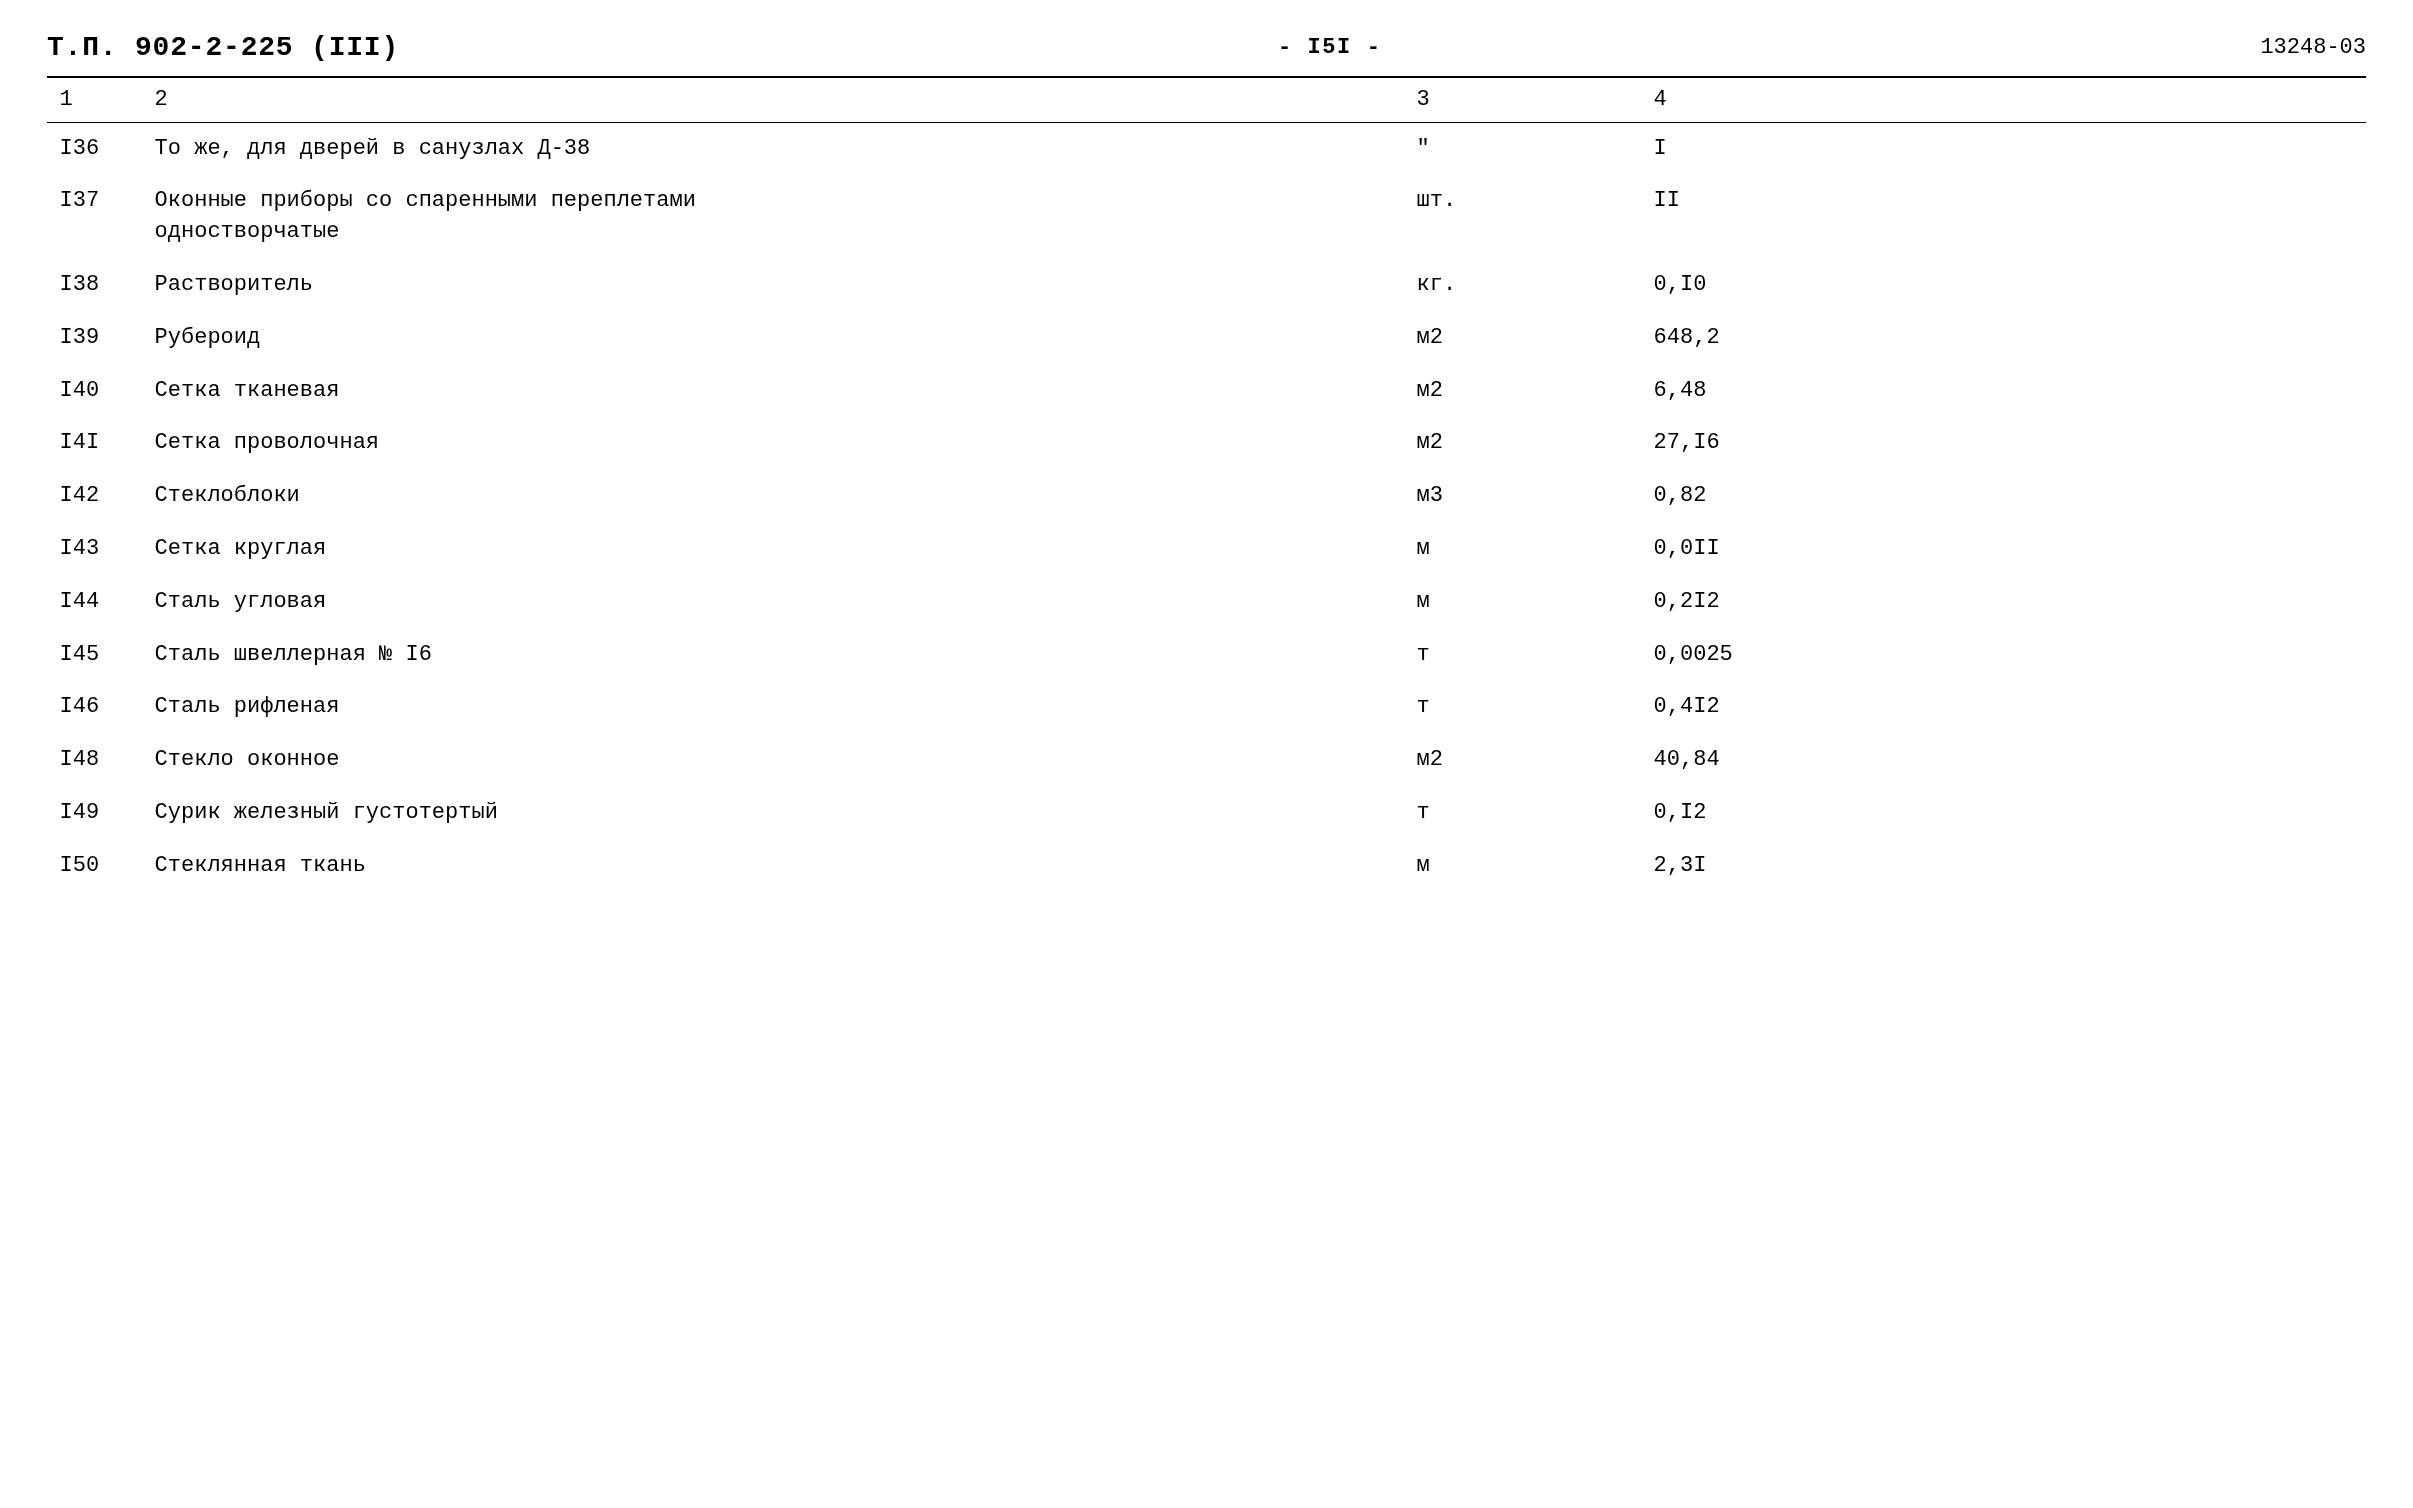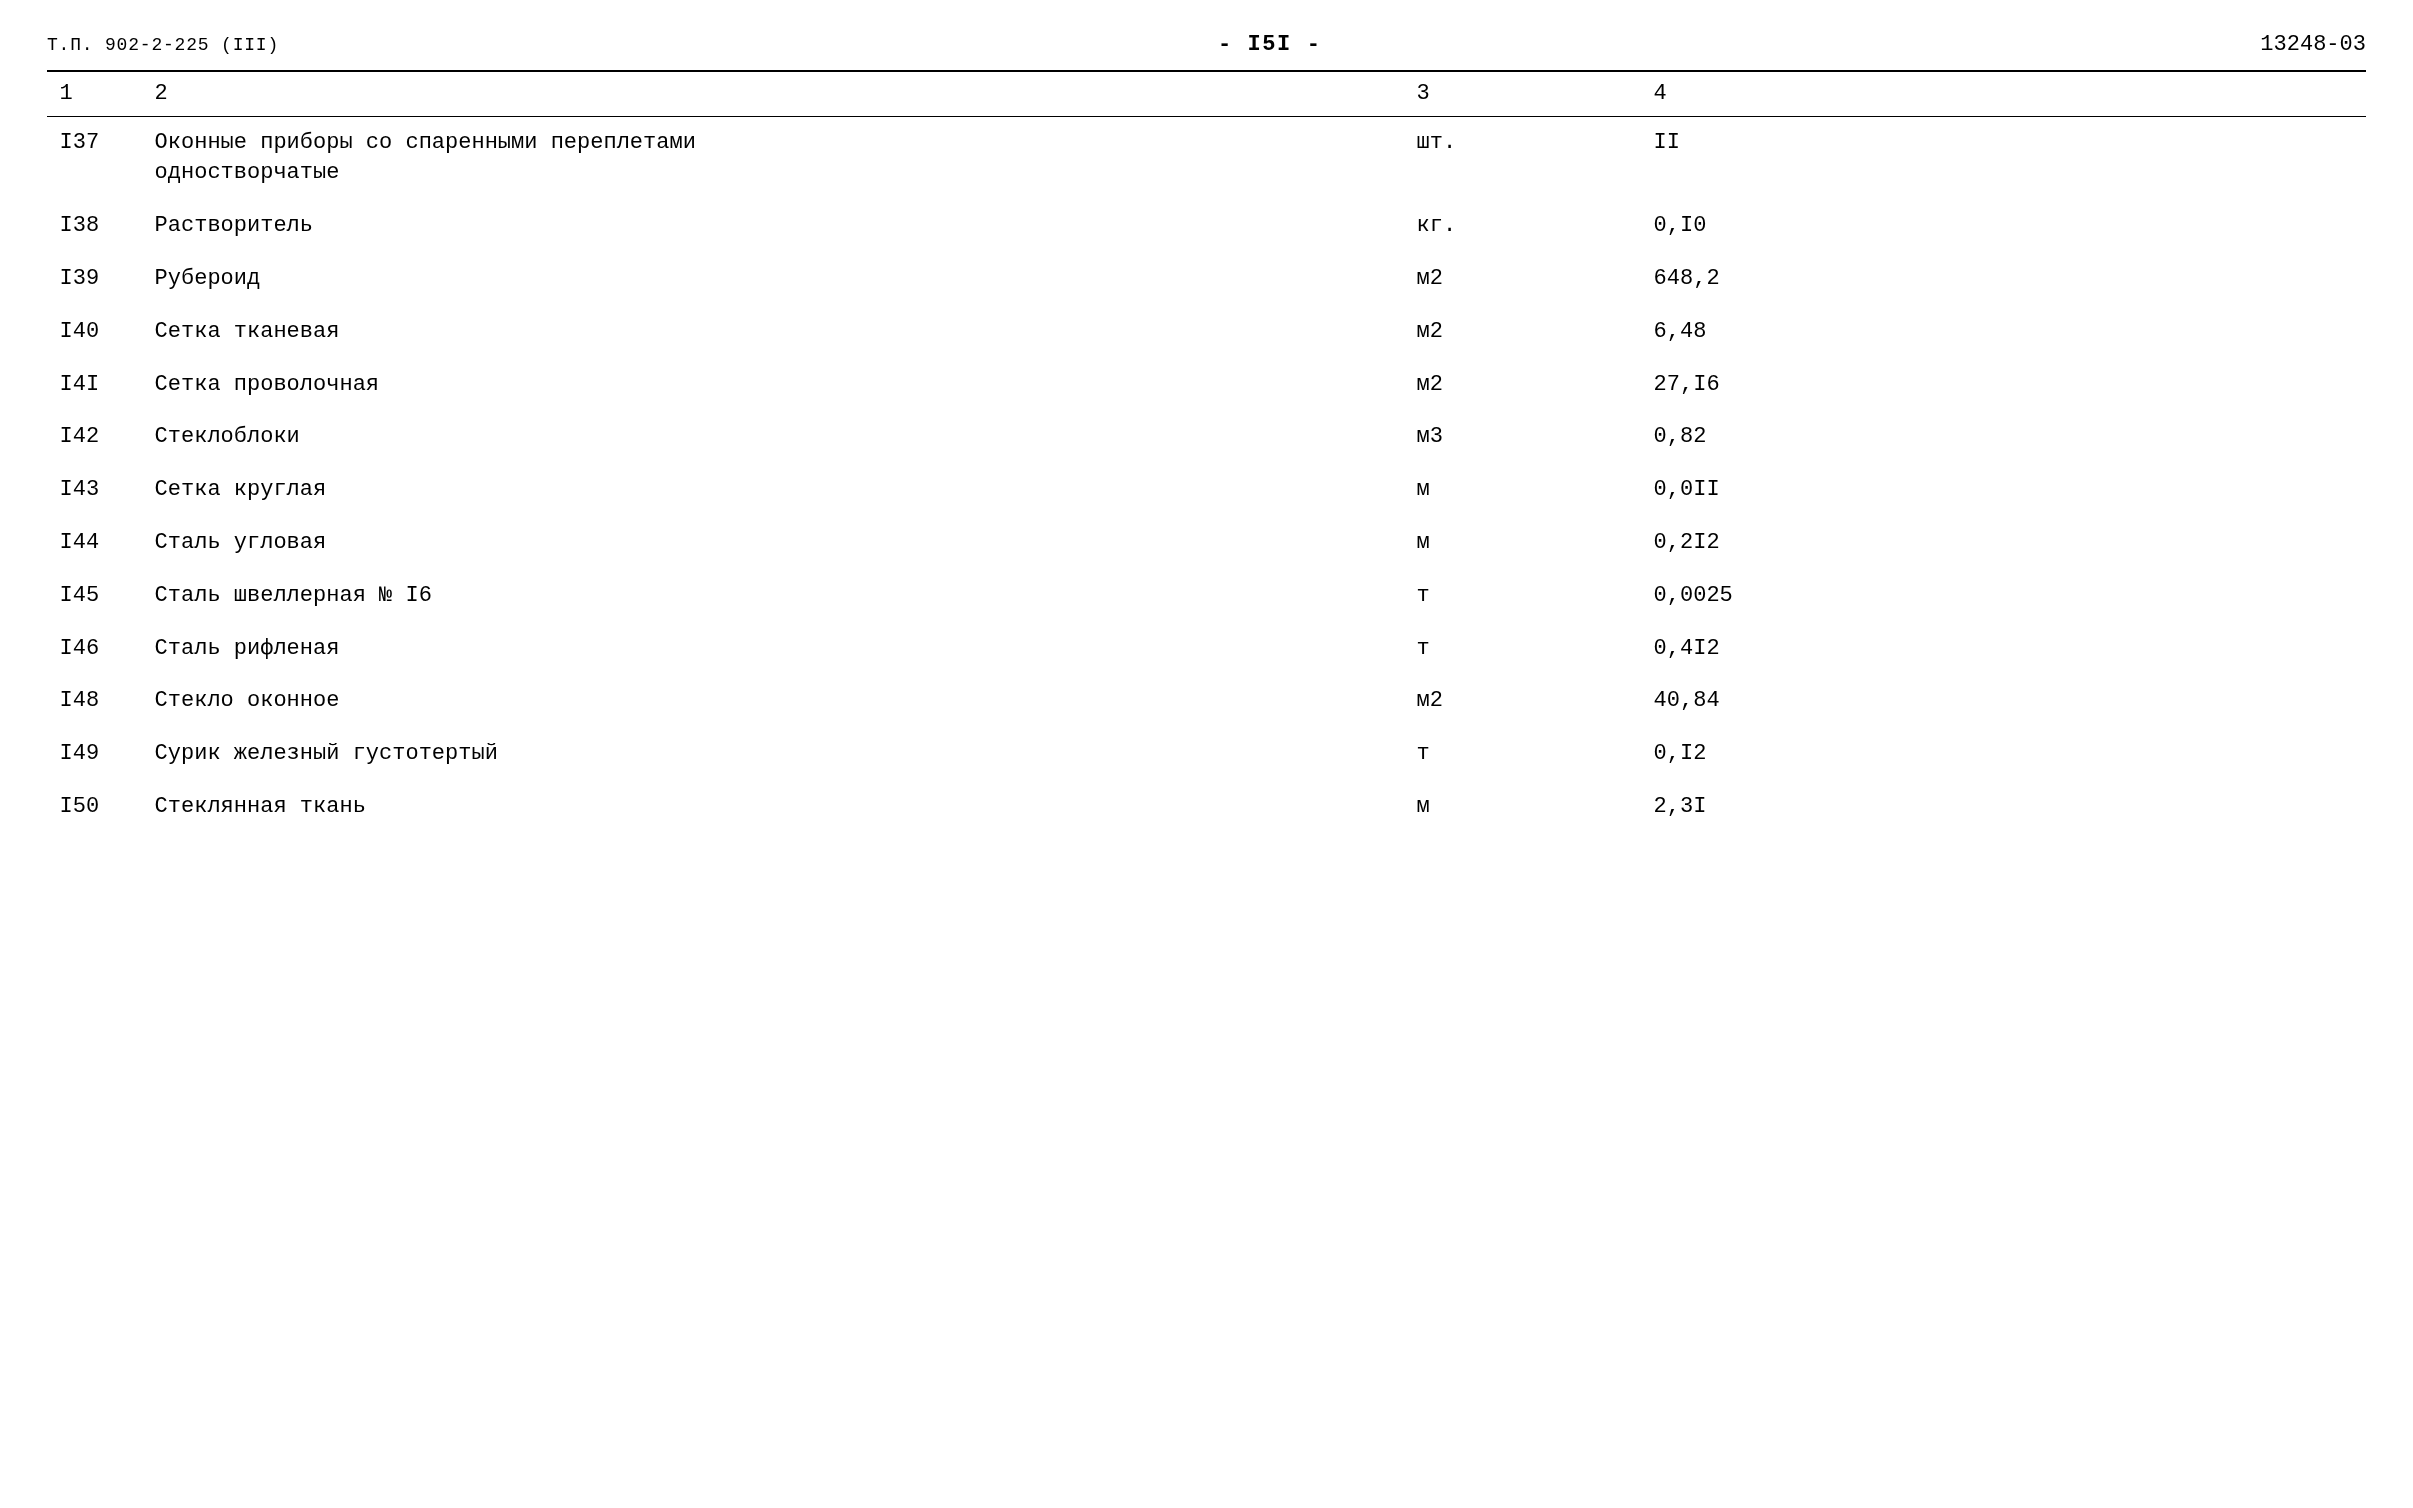--- a/index.html
+++ b/index.html
@@ -20,22 +20,23 @@
 
     .header {
       display: flex;
       justify-content: space-between;
       align-items: center;
       margin-bottom: 8px;
       padding-bottom: 4.7px;
     }
 
     .header-left {
-      font-size: 18px;
+      font-size: 28px;
       letter-spacing: 0.8px;
+      font-weight: bold;
     }
 
     .header-center {
       font-size: 22px;
       letter-spacing: 1.6px;
       font-weight: bold;
     }
 
     .header-right {
       font-size: 22px;
@@ -109,20 +110,26 @@
     <thead>
       <tr>
         <th class="col-num">1</th>
         <th class="col-desc">2</th>
         <th class="col-unit">3</th>
         <th class="col-qty">4</th>
       </tr>
     </thead>
     <tbody id="table-body">
         <tr>
+          <td class="col-num">I36</td>
+          <td class="col-desc">То же, для дверей в санузлах Д-38</td>
+          <td class="col-unit">"</td>
+          <td class="col-qty">I</td>
+        </tr>
+        <tr>
           <td class="col-num">I37</td>
           <td class="col-desc">Оконные приборы со спаренными переплетами<br>одностворчатые</td>
           <td class="col-unit">шт.</td>
           <td class="col-qty">II</td>
         </tr>
         <tr>
           <td class="col-num">I38</td>
           <td class="col-desc">Растворитель</td>
           <td class="col-unit">кг.</td>
           <td class="col-qty">0,I0</td>

